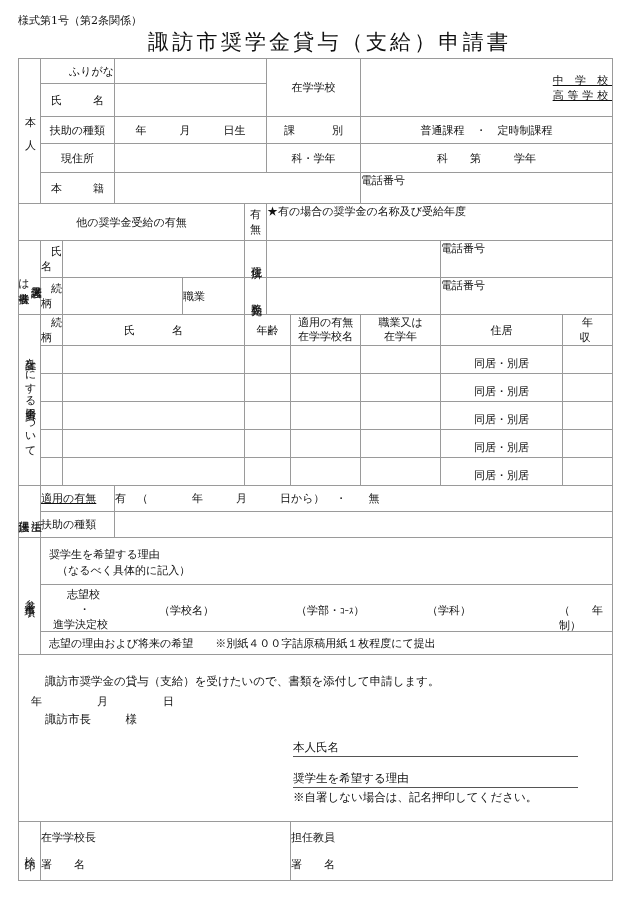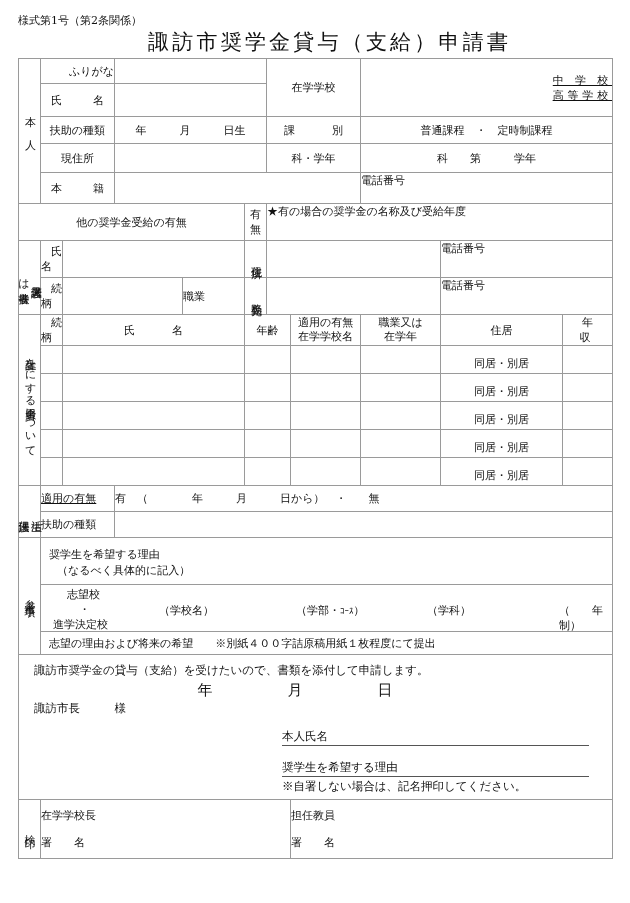--- a/index.html
+++ b/index.html
@@ -117,22 +117,22 @@
     padding: 3px 8px 3px 5px;
     line-height: 15px;
     letter-spacing: 0.35em;
   }
   .rightstack div { white-space: nowrap; text-decoration: underline; }
 
   
   .decl-line1 { padding: 7px 0 0 14px; font-size: 11.5px; }
   .decl-date {
     padding: 5px 38px 0 0;
-    text-align: center;
-    font-size: 15px;
+    text-align: left;
+    font-size: 11px;
     letter-spacing: 0.2em;
   }
   .decl-to { padding: 3px 0 0 14px; font-size: 11.5px; }
   .sig-area { padding: 12px 0 4px 0; }
   .sig-row {
     margin: 0 22px 0 262px;
     font-size: 11.5px;
     border-bottom: 1px solid #555;
     padding-bottom: 1px;
     line-height: 16px;
@@ -362,21 +362,21 @@
           <div style="position:absolute;left:386px;top:18px;">（学科）</div>
           <div style="position:absolute;left:518px;top:18px;">（　　年制）</div>
         </div>
       </td>
     </tr>
     <tr>
       <td colspan="12" class="pad l" style="height:22px;padding-left:8px;">志望の理由および将来の希望　　※別紙４００字詰原稿用紙１枚程度にて提出</td>
     </tr>
 
     <tr>
-      <td colspan="13" style="padding:1px;">
+      <td colspan="13" style="padding:12px;">
         <div class="decl-line1">諏訪市奨学金の貸与（支給）を受けたいので、書類を添付して申請します。</div>
         <div class="decl-date">年　　　　月　　　　日</div>
         <div class="decl-to">諏訪市長　　　様</div>
         <div class="sig-area">
           <div class="sig-row">本人氏名</div>
           <div class="sig-gap"></div>
           <div class="sig-row">奨学生を希望する理由</div>
           <div class="sig-note">※自署しない場合は、記名押印してください。</div>
         </div>
       </td>

